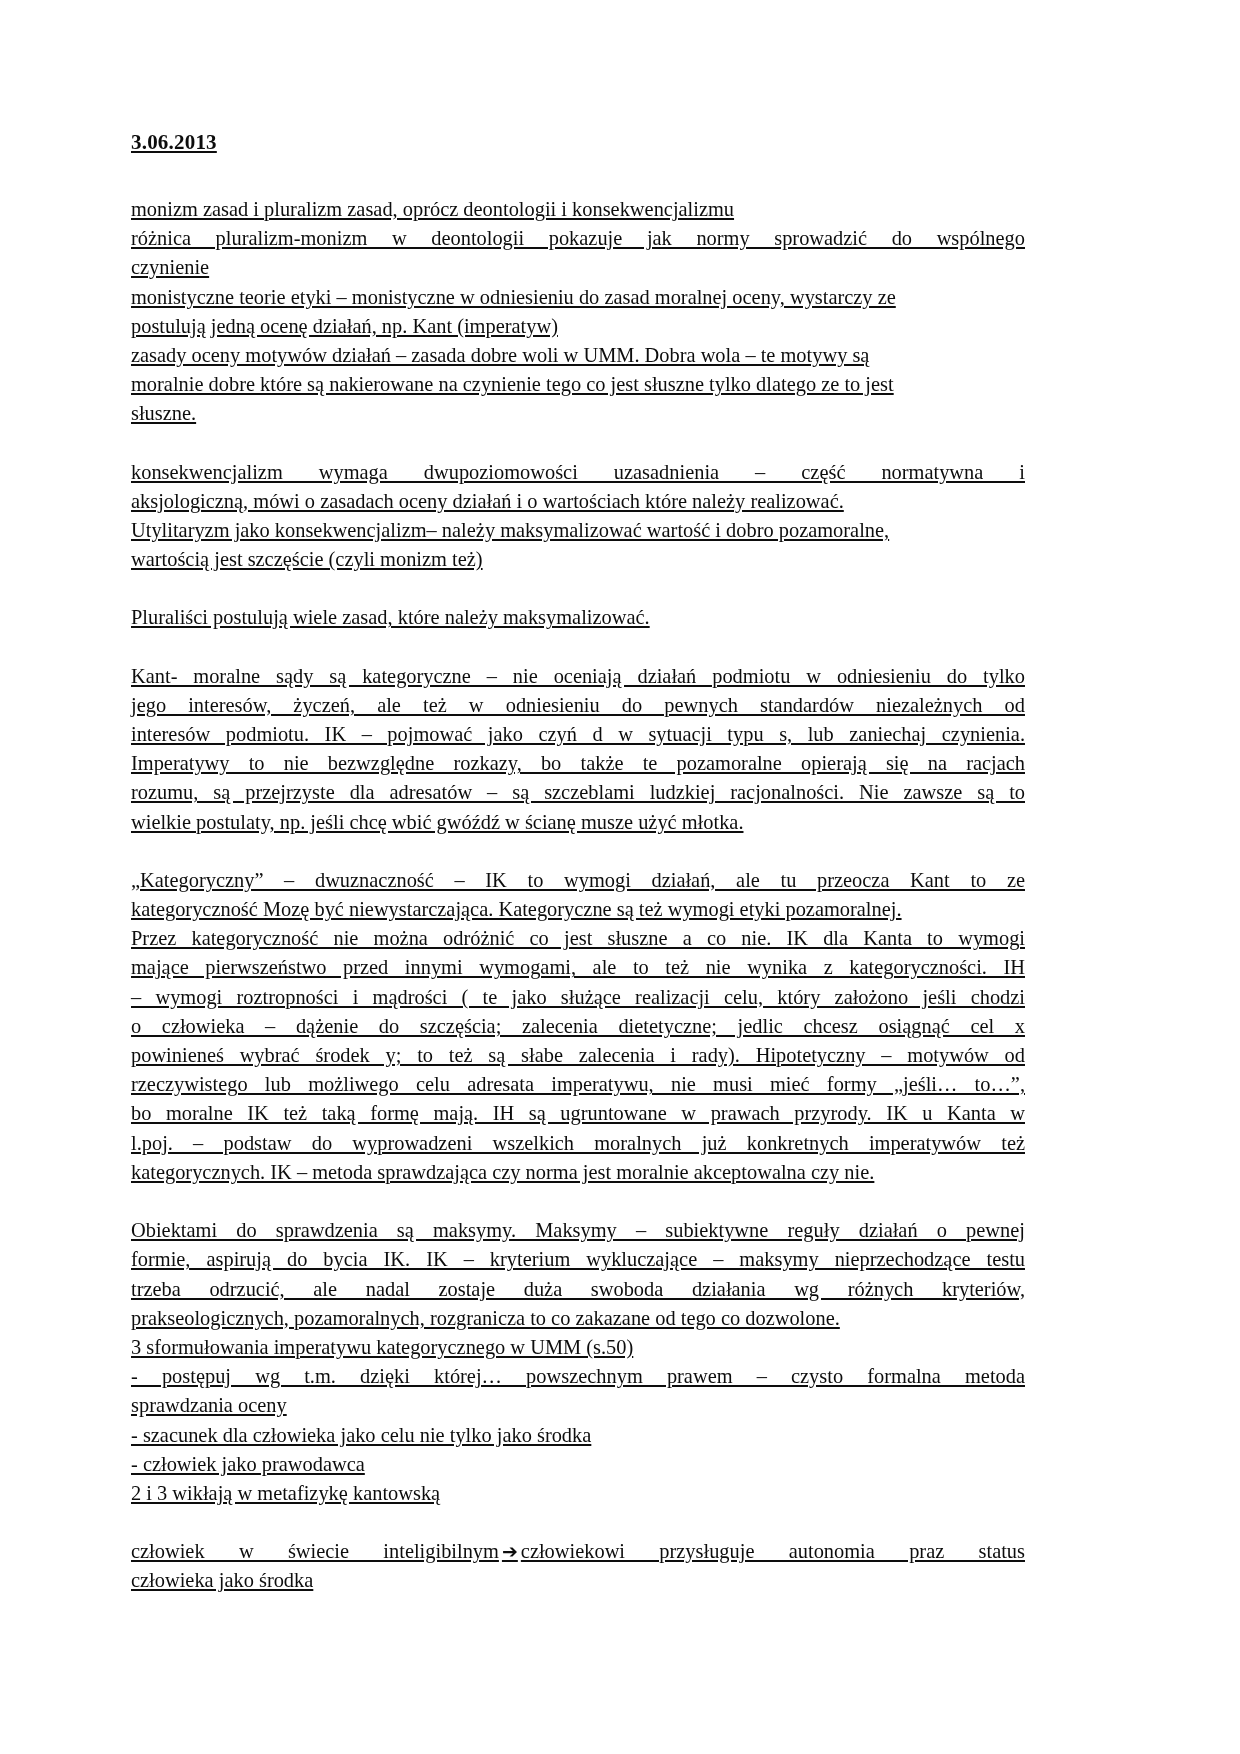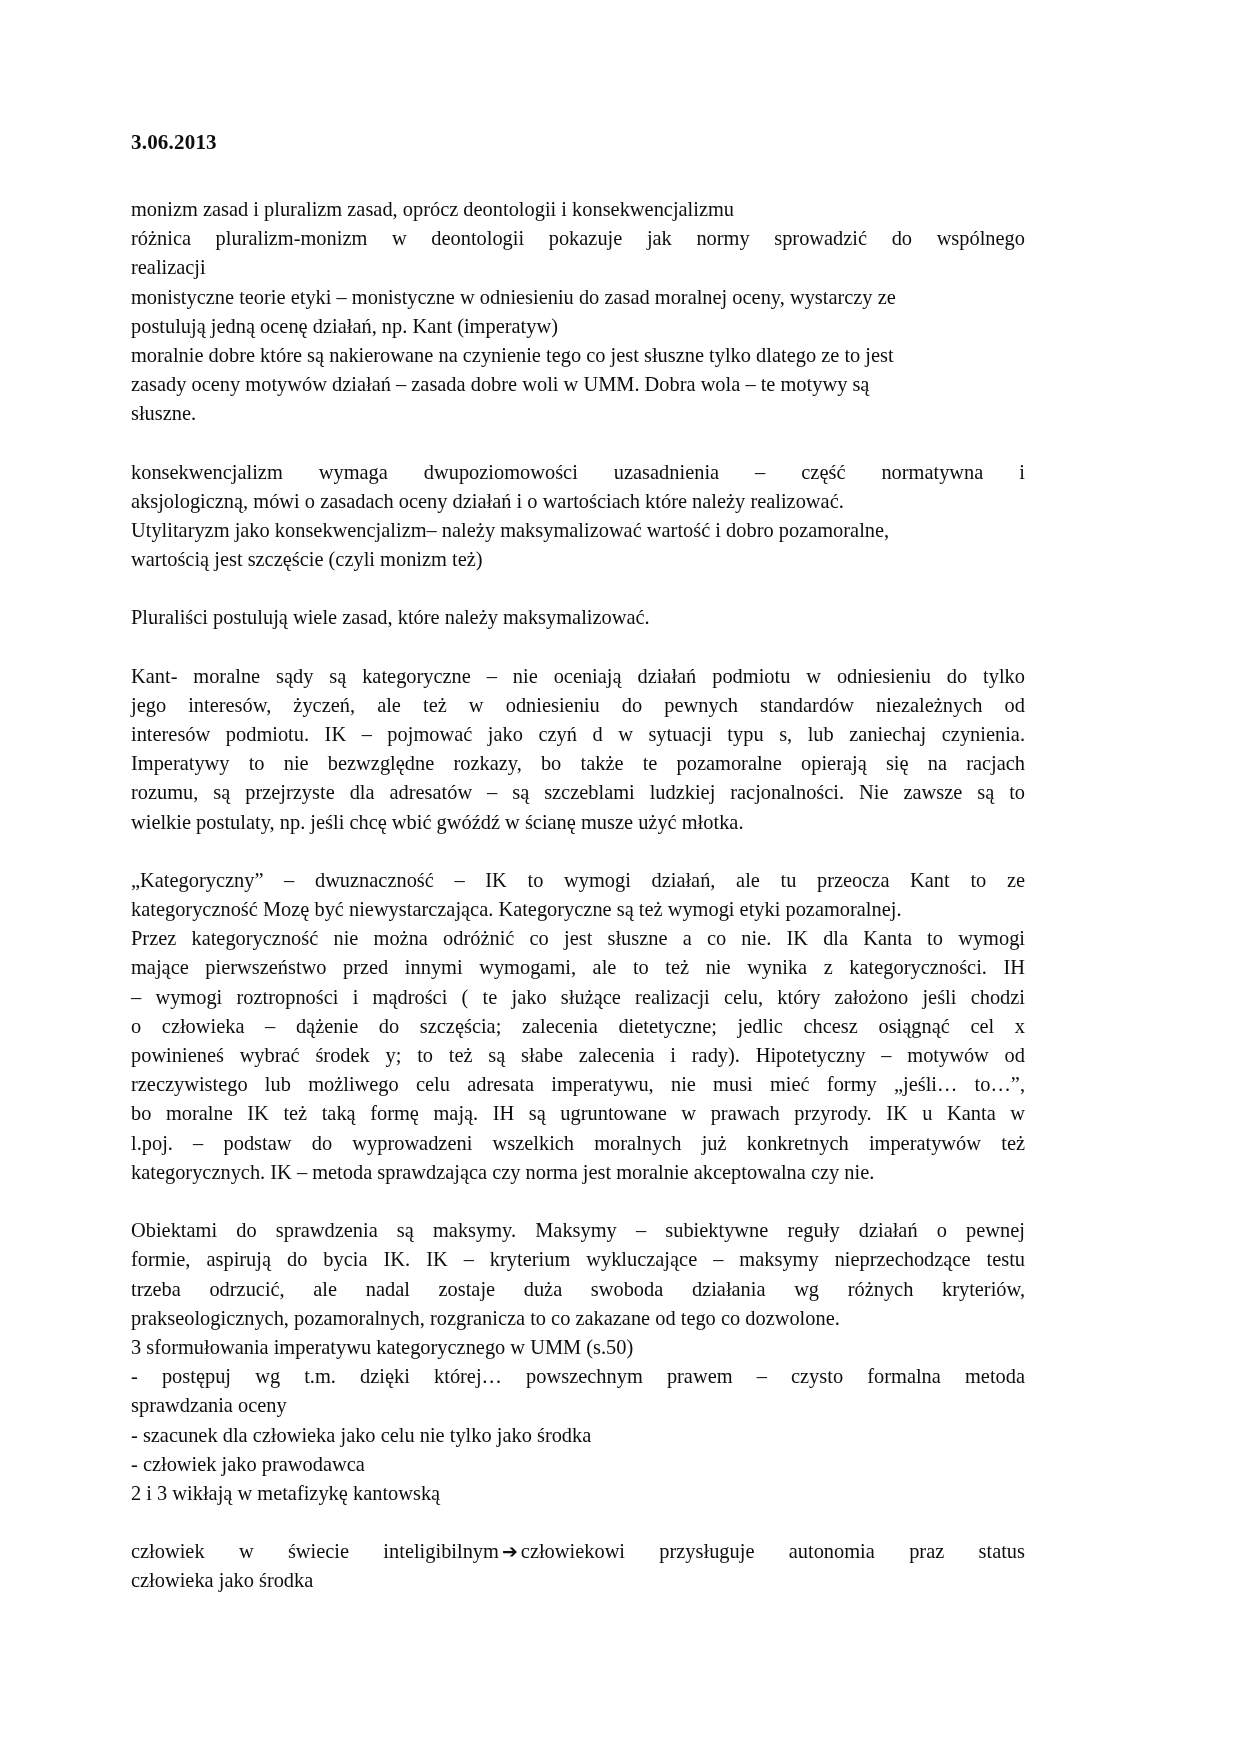--- a/index.html
+++ b/index.html
@@ -15,20 +15,21 @@
     color: #0d0d0d;
     -webkit-font-smoothing: antialiased;
   }
   .page {
     position: relative;
     width: 1240px;
     height: 1754px;
     box-sizing: border-box;
     padding: 132px 215px 0 131px;
     background: #ffffff;
+    text-decoration: underline;
   }
   .doc-heading {
     font-size: 21px;
     font-weight: bold;
     line-height: 1.0;
     letter-spacing: 0.2px;
     margin: 0 0 42px 0;
   }
   .block {
     font-size: 20.4px;
@@ -63,25 +64,25 @@
 <body>
 
 <div class="page">
 
   <div class="doc-heading">3.06.2013</div>
 
   <div id="body-content">
       <div class="block">
         <span class="ln free">monizm zasad i pluralizm zasad, oprócz deontologii i konsekwencjalizmu</span>
         <span class="ln">różnica pluralizm-monizm w deontologii pokazuje jak normy sprowadzić do wspólnego</span>
-        <span class="ln free">realizacji</span>
+        <span class="ln free">czynienie</span>
         <span class="ln free">monistyczne teorie etyki – monistyczne w odniesieniu do zasad moralnej oceny, wystarczy ze</span>
         <span class="ln free">postulują jedną ocenę działań, np. Kant (imperatyw)</span>
+        <span class="ln free">zasady oceny motywów działań – zasada dobre woli w UMM. Dobra wola – te motywy są</span>
         <span class="ln free">moralnie dobre które są nakierowane na czynienie tego co jest słuszne tylko dlatego ze to jest</span>
-        <span class="ln free">zasady oceny motywów działań – zasada dobre woli w UMM. Dobra wola – te motywy są</span>
         <span class="ln free">słuszne.</span>
       </div>
       <div class="gap"></div>
       <div class="block">
         <span class="ln">konsekwencjalizm wymaga dwupoziomowości uzasadnienia – część normatywna i</span>
         <span class="ln free">aksjologiczną, mówi o zasadach oceny działań i o wartościach które należy realizować.</span>
         <span class="ln free">Utylitaryzm jako konsekwencjalizm– należy maksymalizować wartość i dobro pozamoralne,</span>
         <span class="ln free">wartością jest szczęście (czyli monizm też)</span>
       </div>
       <div class="gap"></div>

